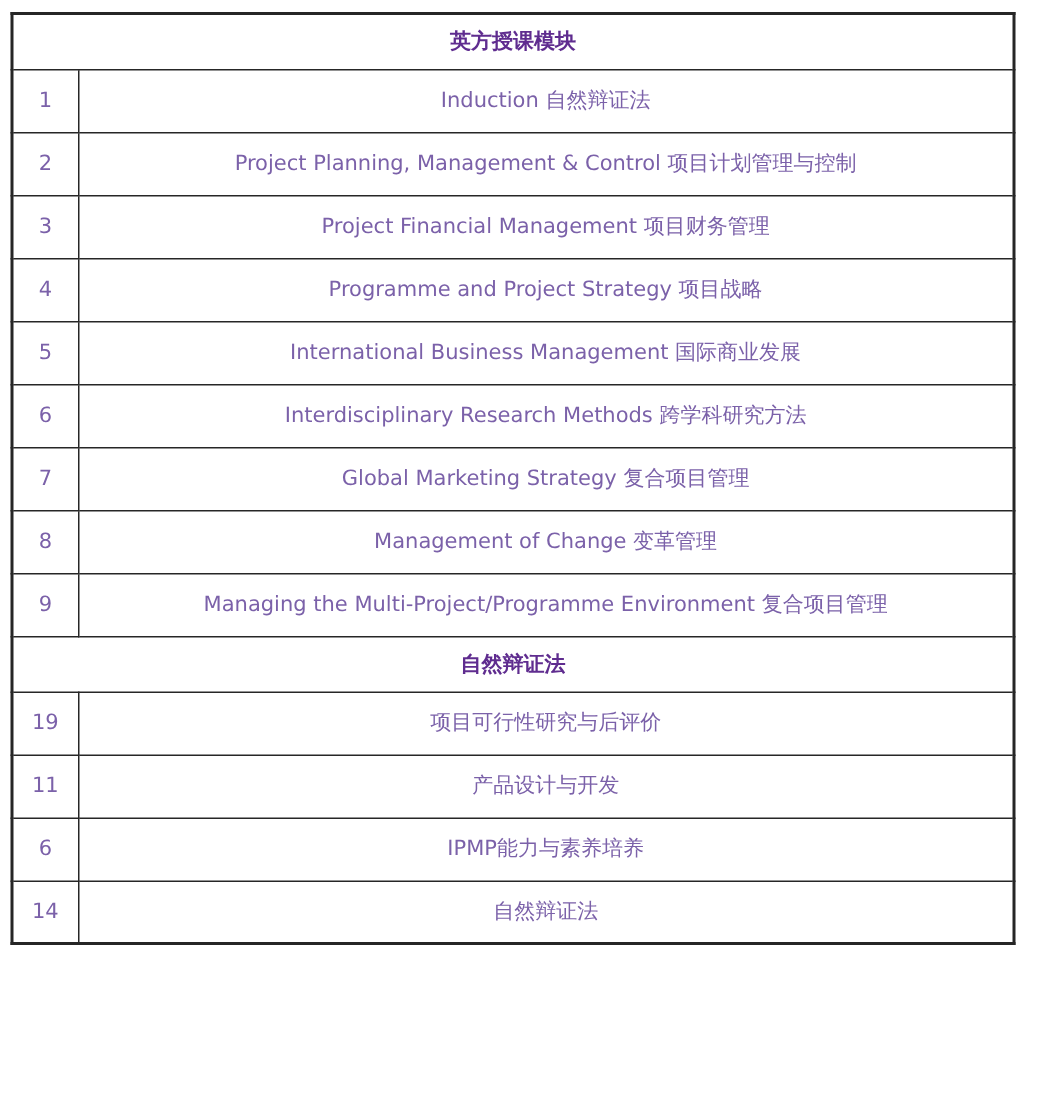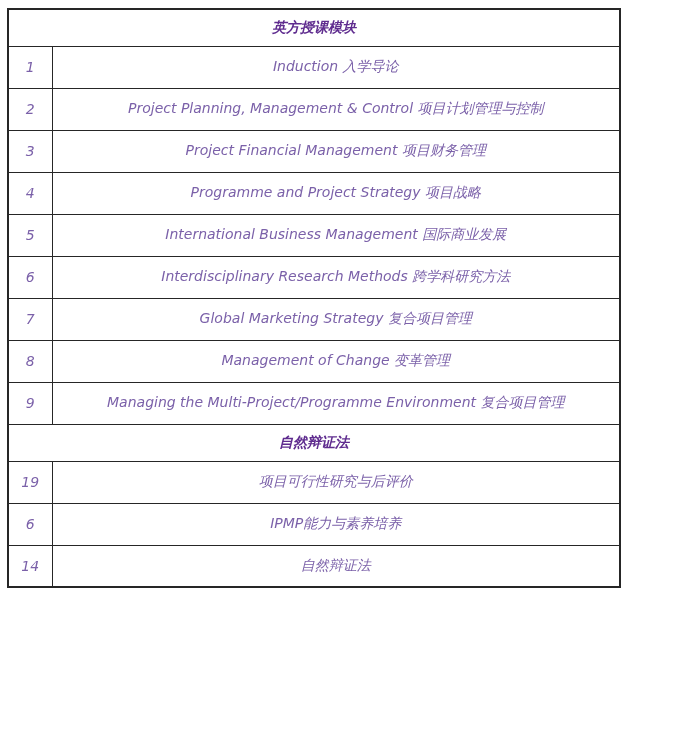--- a/index.html
+++ b/index.html
@@ -11,24 +11,23 @@
   * { margin: 0; padding: 0; box-sizing: border-box; }
   html, body {
     width: 694px;
     height: 736px;
     background: var(--bg);
     font-family: "DejaVu Sans", "Liberation Sans", sans-serif;
   }
   table.modules {
     border-collapse: collapse;
     table-layout: fixed;
-    width: 614px;
+    width: 670px;
     margin: 8px 7px;
     border: 2px solid var(--border-c);
-    font-style: italic;
   }
   table.modules td {
     border: 1px solid var(--border-c);
     text-align: center;
     vertical-align: middle;
     font-size: 14px;
     color: var(--body-c);
     padding: 2px 6px;
   }
   col.num-col { width: 44px; }
@@ -47,21 +46,21 @@
   <colgroup>
     <col class="num-col">
     <col>
   </colgroup>
   <tbody>
     <tr class="header-row">
       <td colspan="2">英方授课模块</td>
     </tr>
     <tr class="item-row">
       <td class="num-cell">1</td>
-      <td>Induction 入学导论</td>
+      <td>Induction 自然辩证法</td>
     </tr>
     <tr class="item-row">
       <td class="num-cell">2</td>
       <td>Project Planning, Management &amp; Control 项目计划管理与控制</td>
     </tr>
     <tr class="item-row">
       <td class="num-cell">3</td>
       <td>Project Financial Management 项目财务管理</td>
     </tr>
     <tr class="item-row">
@@ -89,20 +88,24 @@
       <td>Managing the Multi-Project/Programme Environment 复合项目管理</td>
     </tr>
     <tr class="header-row">
       <td colspan="2">自然辩证法</td>
     </tr>
     <tr class="item-row">
       <td class="num-cell">19</td>
       <td>项目可行性研究与后评价</td>
     </tr>
     <tr class="item-row">
+      <td class="num-cell">11</td>
+      <td>产品设计与开发</td>
+    </tr>
+    <tr class="item-row">
       <td class="num-cell">6</td>
       <td>IPMP能力与素养培养</td>
     </tr>
     <tr class="item-row">
       <td class="num-cell">14</td>
       <td>自然辩证法</td>
     </tr>
   </tbody>
 </table>
 

